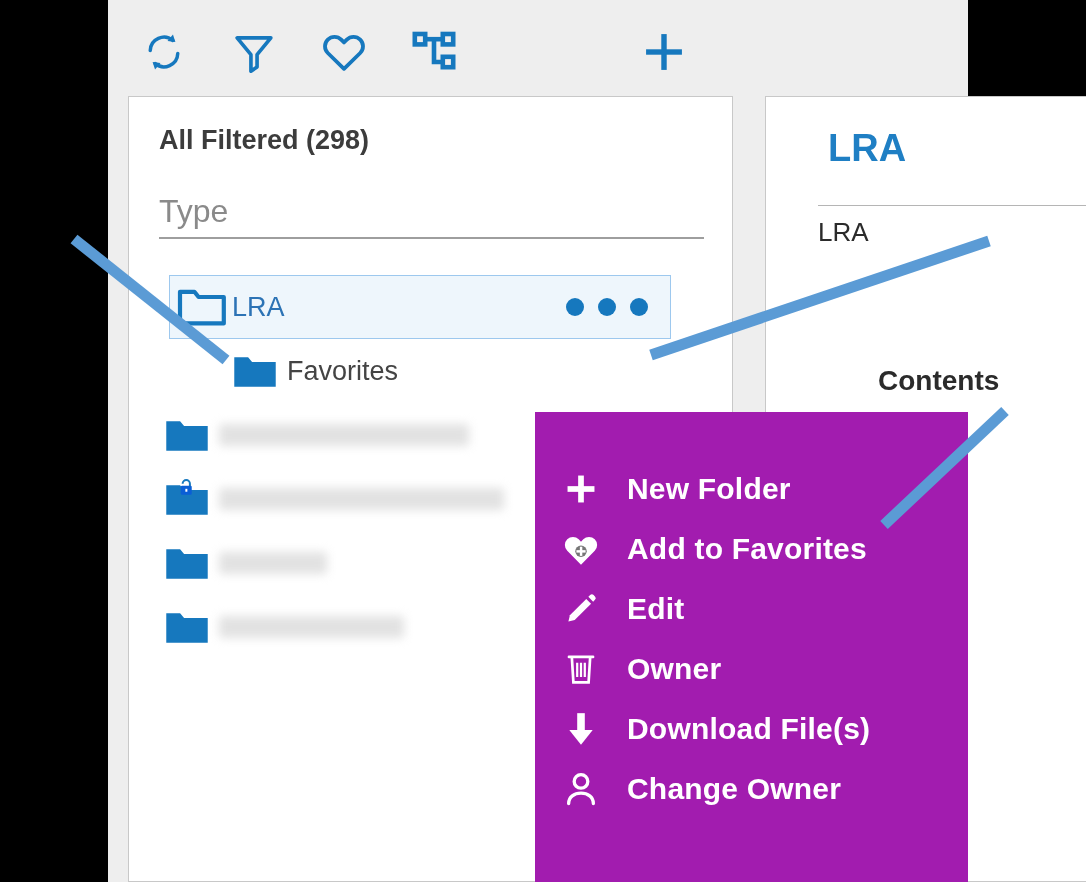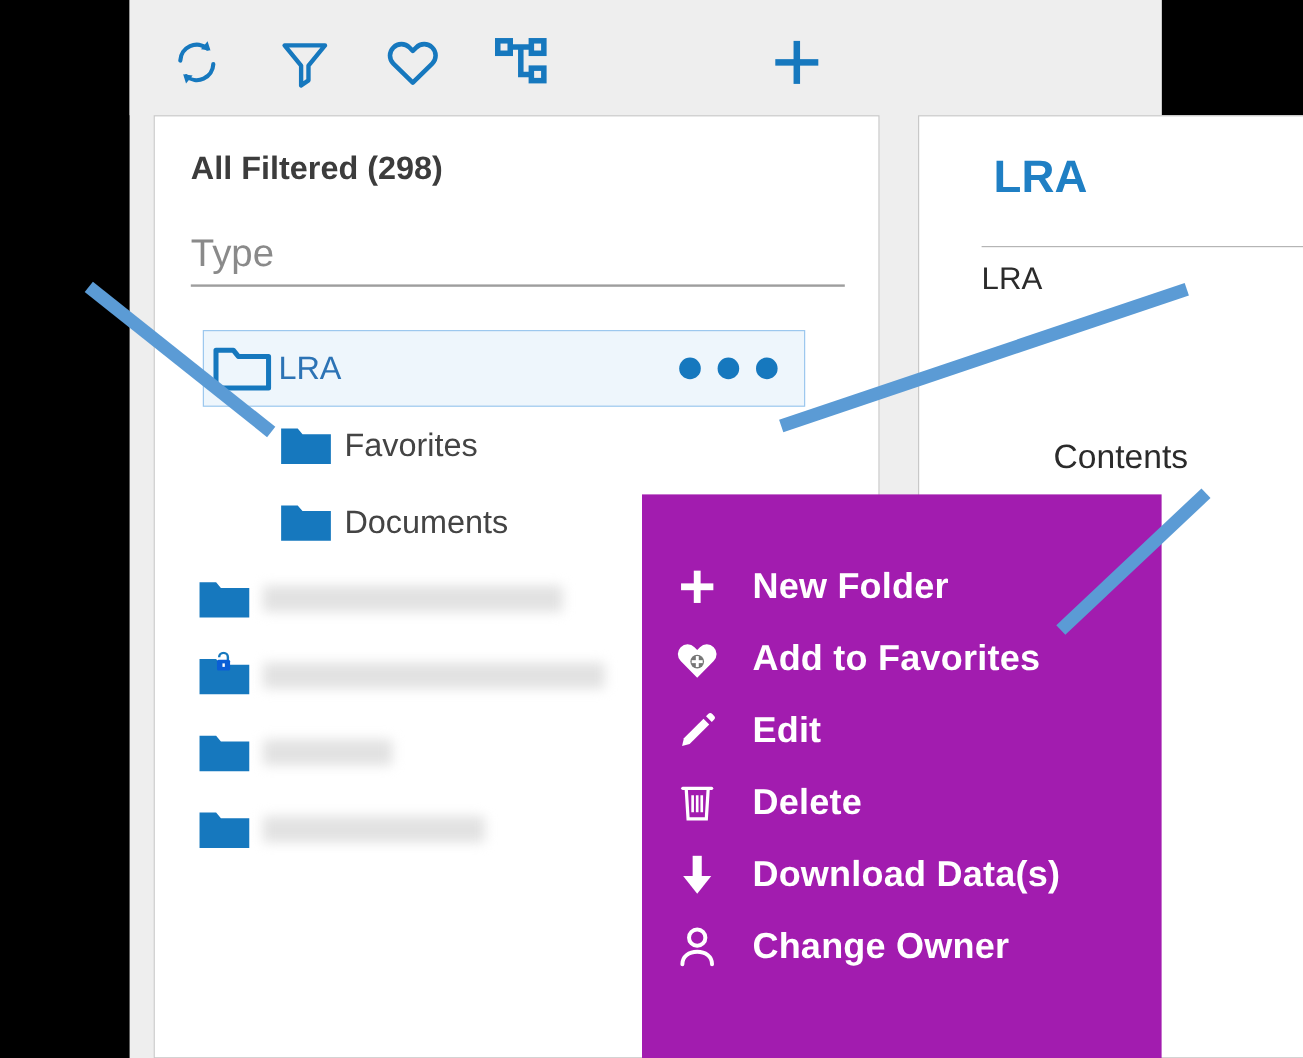--- a/index.html
+++ b/index.html
@@ -103,21 +103,21 @@
   .rp-crumbline{
     position:absolute; left:52px; top:108px; width:290px; height:1px;
     background:#b5b5b5;
   }
   .rp-crumb{
     position:absolute; left:52px; top:120px;
     font-size:26px; color:#2b2b2b; white-space:nowrap;
   }
   .rp-section{
     position:absolute; left:112px; top:268px;
-    font-size:28px; font-weight:normal; color:#2b2b2b; white-space:nowrap;
+    font-size:28px; font-weight:bold; color:#2b2b2b; white-space:nowrap;
   }
 
   
   .ctx-menu{
     position:absolute; left:535px; top:412px; width:433px; height:494px;
     background:#a21caf;
   }
   .ctx-item{
     position:relative; height:60px; display:flex; align-items:center;
     cursor:pointer; padding-left:0;
@@ -214,28 +214,20 @@
               <i></i>
             </span>
           </div>
           <div class="tree-row indent-1">
             <span class="row-icon">
               <svg width="48" height="40" viewBox="0 0 26 22">
                 <path d="M1.6 19.6V3.4h7.6l2.2 2.6h13V19.6z" fill="#1678be"></path>
               </svg>
             </span>
             <span class="row-label">Favorites</span>
-          </div>
-          <div class="tree-row indent-1">
-            <span class="row-icon">
-              <svg width="48" height="40" viewBox="0 0 26 22">
-                <path d="M1.6 19.6V3.4h7.6l2.2 2.6h13V19.6z" fill="#1678be"></path>
-              </svg>
-            </span>
-            <span class="row-label">Documents</span>
           </div>
           <div class="tree-row indent-0">
             <span class="row-icon">
               <svg width="48" height="40" viewBox="0 0 26 22">
                 <path d="M1.6 19.6V3.4h7.6l2.2 2.6h13V19.6z" fill="#1678be"></path>
               </svg>
             </span>
             <span class="row-label redacted r-w1"></span>
           </div>
           <div class="tree-row indent-0">
@@ -310,30 +302,30 @@
           <span class="ctx-label">Edit</span>
         </div>
         <div class="ctx-item">
           <span class="ctx-icon">
             <svg width="34" height="38" viewBox="0 0 20 24" fill="none" stroke="#fff" stroke-width="1.7">
                 <path d="M2.4 4.4h15.2" stroke-linecap="round"></path>
                 <path d="M4.2 4.4l1.0 16.0h9.6l1.0-16.0"></path>
                 <path d="M7.6 8.0v9M10.0 8.0v9M12.4 8.0v9" stroke-width="1.4"></path>
               </svg>
           </span>
-          <span class="ctx-label">Delete</span>
+          <span class="ctx-label">Owner</span>
         </div>
         <div class="ctx-item">
           <span class="ctx-icon">
             <svg width="34" height="38" viewBox="0 0 20 24">
                 <rect x="7.6" y="2.0" width="4.8" height="12.5" fill="#fff"></rect>
                 <polygon points="2.6,12.6 17.4,12.6 10,22.0" fill="#fff"></polygon>
               </svg>
           </span>
-          <span class="ctx-label">Download Data(s)</span>
+          <span class="ctx-label">Download File(s)</span>
         </div>
         <div class="ctx-item">
           <span class="ctx-icon">
             <svg width="34" height="38" viewBox="0 0 20 24">
                 <circle cx="10" cy="7.2" r="4.3" fill="none" stroke="#fff" stroke-width="2.1"></circle>
                 <path d="M2.2 21.2c0-4.2 3.5-6.6 7.8-6.6s7.8 2.4 7.8 6.6" fill="none" stroke="#fff" stroke-width="2.1" stroke-linecap="round"></path>
               </svg>
           </span>
           <span class="ctx-label">Change Owner</span>
         </div>

